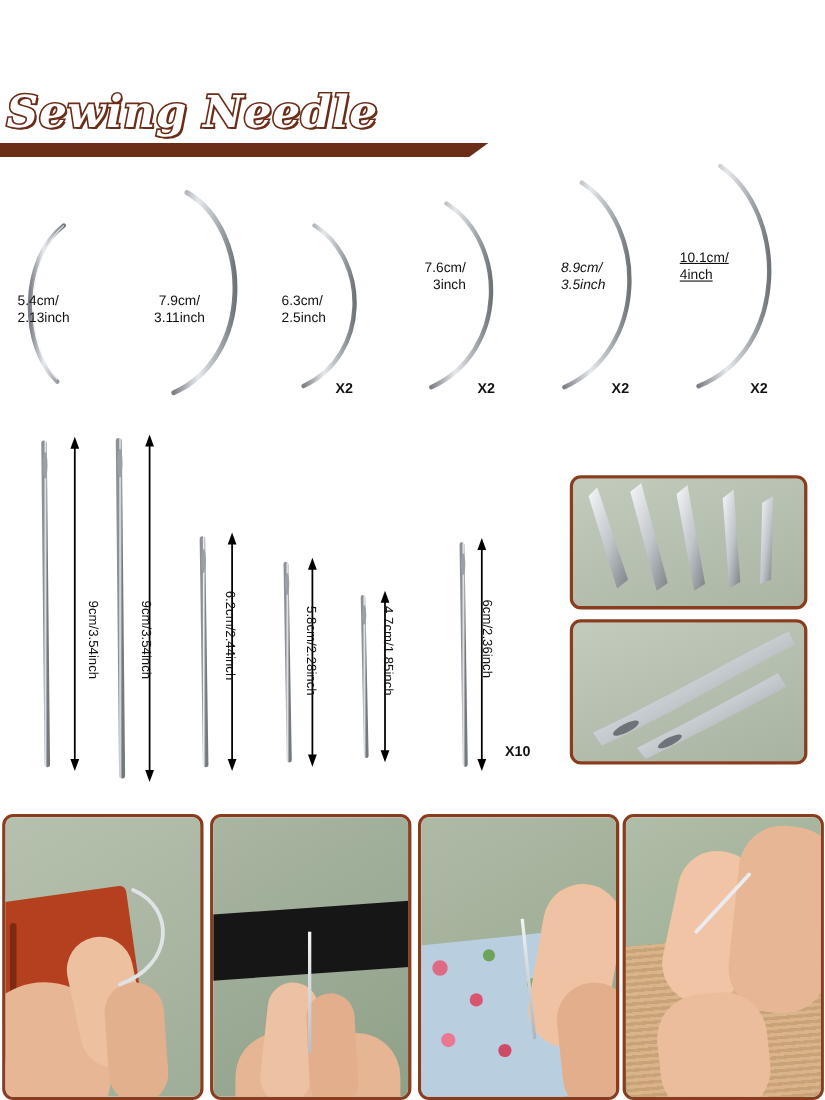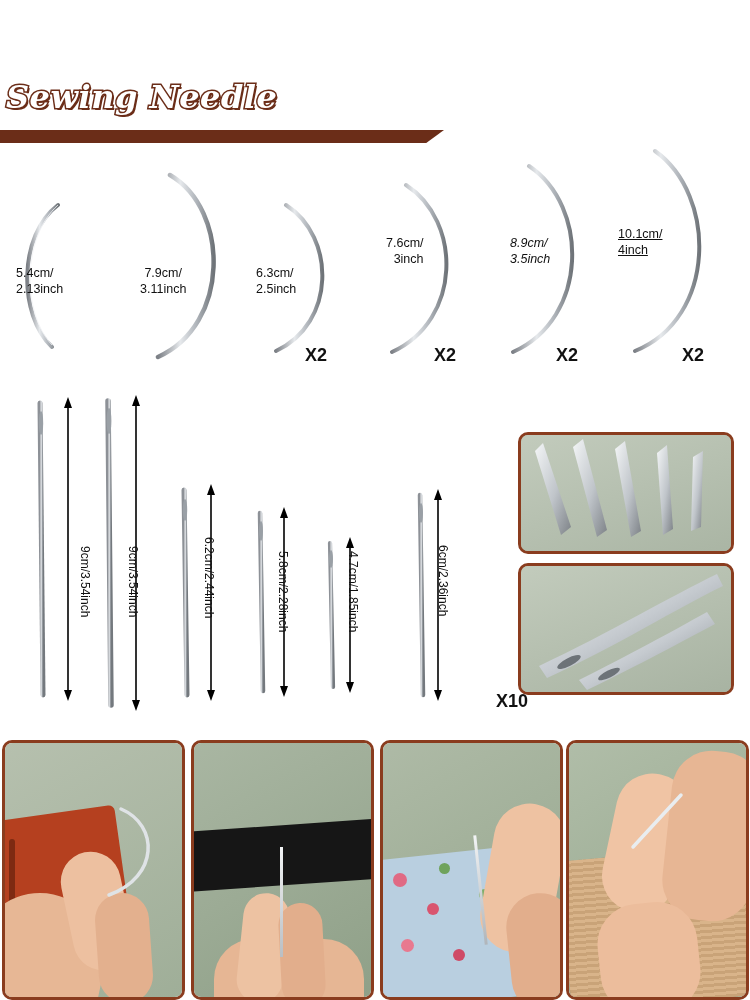--- a/index.html
+++ b/index.html
@@ -22,21 +22,21 @@
     position: absolute;
     left: 0; top: 52px;
     width: 444px; height: 13px;
     background: #6b2d18;
     clip-path: polygon(0 0, 100% 0, 96% 100%, 0% 100%);
   }
   .title-text {
     position: absolute;
     left: 6px; top: 0;
     font-family: "DejaVu Serif", serif;
-    font-size: 32px;
+    font-size: 40px;
     font-weight: bold;
     font-style: italic;
     color: #ffffff;
     letter-spacing: 0.5px;
     -webkit-text-stroke: 3px #6b2d18;
     paint-order: stroke fill;
     text-shadow: 2px 2px 0 #6b2d18;
     white-space: nowrap;
   }
 
@@ -44,21 +44,21 @@
   .lbl {
     position: absolute;
     font-size: 12.5px;
     color: #111;
     line-height: 1.25;
     white-space: pre-line;
     font-family: "Liberation Sans", sans-serif;
   }
   .xlbl {
     position: absolute;
-    font-size: 18px;
+    font-size: 13px;
     font-weight: bold;
     color: #111;
   }
   .vlbl {
     position: absolute;
     font-size: 12px;
     color: #111;
     transform-origin: left top;
     transform: rotate(90deg);
     white-space: nowrap;
@@ -237,21 +237,21 @@
       <polygon points="418,306 414,295 422,295" fill="#000"></polygon>
     </g>
   </svg>
 
   <div class="vlbl" style="left:92px; top:546px;">9cm/3.54inch</div>
   <div class="vlbl" style="left:140px; top:546px;">9cm/3.54inch</div>
   <div class="vlbl" style="left:216px; top:537px;">6.2cm/2.44inch</div>
   <div class="vlbl" style="left:290px; top:551px;">5.8cm/2.28inch</div>
   <div class="vlbl" style="left:360px; top:551px;">4.7cm/1.85inch</div>
   <div class="vlbl" style="left:450px; top:545px;">6cm/2.36inch</div>
-  <div class="xlbl" style="left:459px; top:691px;margin-left:37px;">X10</div>
+  <div class="xlbl" style="left:459px; top:675px;">X10</div>
 </div>
 
 <div class="tile" style="left:518px; top:432px; width:216px; height:122px;">
   <div style="position:absolute;inset:0;background:linear-gradient(160deg,#c2cbbc,#aab5a4);"></div>
   <svg width="210" height="116" style="position:absolute;left:0;top:0;">
     <defs>
       <linearGradient id="tg" x1="0" y1="0" x2="1" y2="1">
         <stop offset="0%" stop-color="#f4f6f7"></stop>
           <stop offset="55%" stop-color="#c0c5ca"></stop>
           <stop offset="100%" stop-color="#7d8287"></stop>

